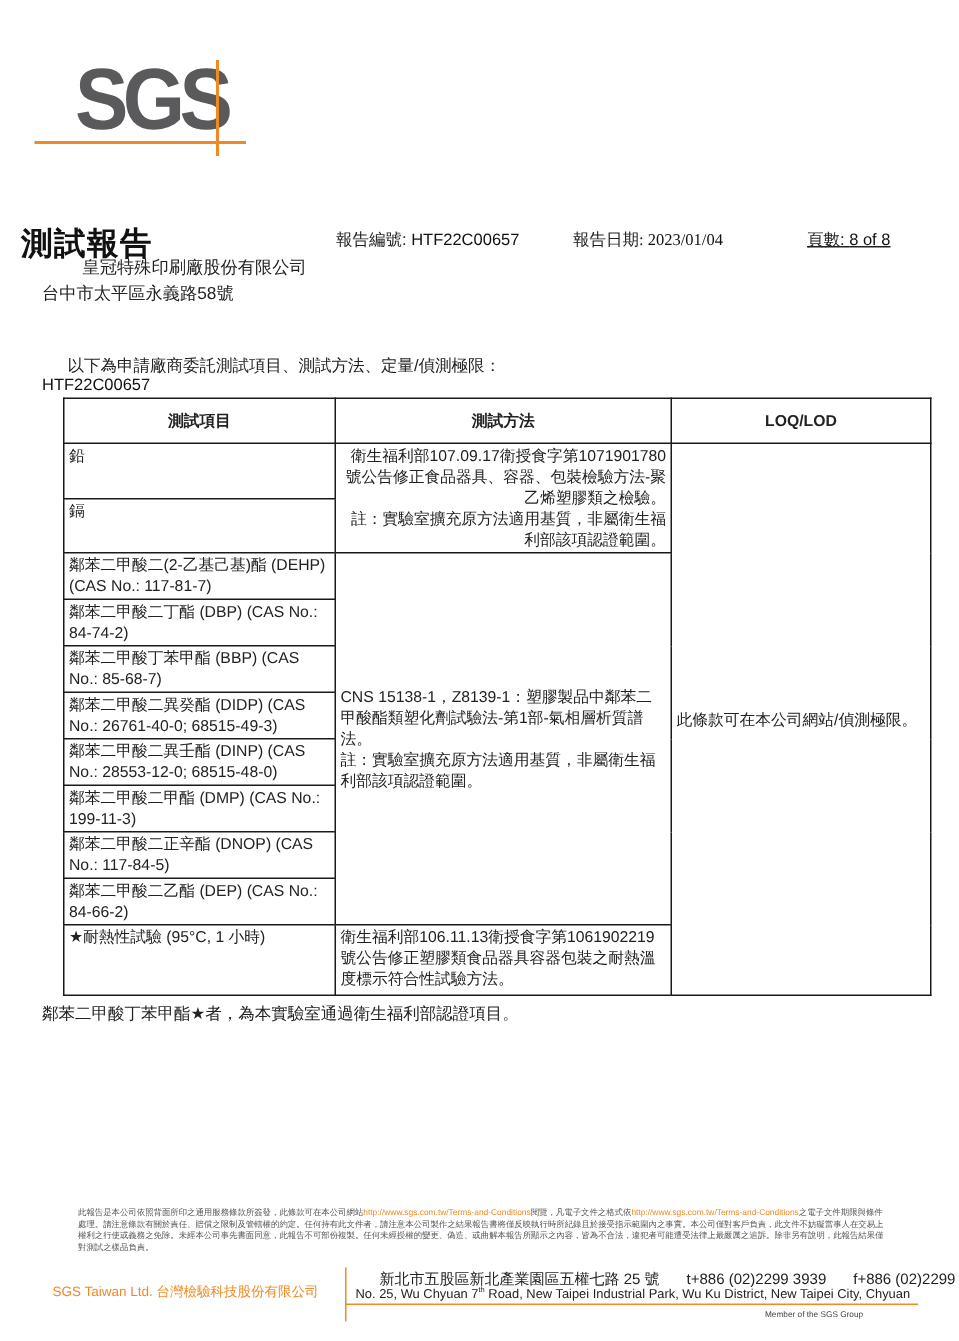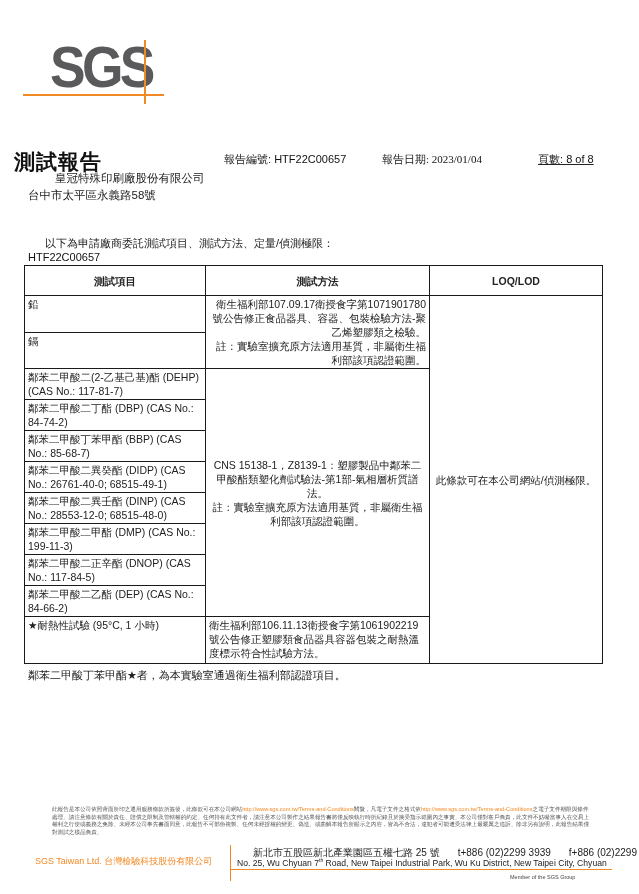--- a/index.html
+++ b/index.html
@@ -13,25 +13,25 @@
   .logo-vline { left:144px; top:40px; width:1.5px; height:64px; background:#f08a24; }
   
   .title { left:14px; top:148px; font-size:21px; font-weight:bold; letter-spacing:1px; }
   .company { left:28px; top:171px; font-size:11.5px; color:#222;margin-left:27px; }
   .address { left:28px; top:188px; font-size:11.5px; color:#222; }
   .meta { top:152px; font-size:11px; color:#222; }
   .meta b { font-weight:normal; color:#111; }
   .intro { left:28px; top:236px; font-size:11px; color:#222;margin-left:17px; }
   .ref { left:28px; top:251px; font-size:11px; color:#111; }
   
-  table.tests { position:absolute; left:24px; top:265px; border-collapse:collapse; table-layout:fixed; }
+  table.tests { position:absolute; left:42px; top:265px; border-collapse:collapse; table-layout:fixed; }
   table.tests td, table.tests th { border:1.5px solid #1a1a1a; font-size:10.5px; line-height:14px;
       vertical-align:top; padding:1px 3px; color:#222; overflow:hidden; }
   table.tests th { font-weight:bold; text-align:center; vertical-align:middle; height:27px; font-size:10.5px; }
-  table.tests td.mid { vertical-align:middle;text-align:center; }
+  table.tests td.mid { vertical-align:middle; }
   .note { left:28px; top:668px; font-size:11px; color:#222; }
   
   .disclaimer { left:52px; top:806px; width:540px; font-size:5.6px; line-height:7.6px; color:#555; }
   .disclaimer .link { color:#f08a24; }
   .footer-company { left:35px; top:855px; font-size:9px; color:#f08a24;text-align:center; }
   .footer-vline { left:230px; top:845px; width:1px; height:36px; background:#f08a24; }
   .footer-hline { left:230px; top:869px; width:382px; height:1px; background:#f08a24; }
   .footer-addr1 { left:253px; top:846px; font-size:10px; color:#222; white-space:nowrap; }
   .footer-addr2 { left:237px; top:857px; font-size:8.6px; color:#222; white-space:nowrap; }
   .footer-member { left:510px; top:874px; font-size:5.5px; color:#444; }
@@ -87,21 +87,21 @@
     <td rowspan="8" class="mid" style="white-space:pre-line;">CNS 15138-1，Z8139-1：塑膠製品中鄰苯二甲酸酯類塑化劑試驗法-第1部-氣相層析質譜法。
 註：實驗室擴充原方法適用基質，非屬衛生福利部該項認證範圍。</td>
   </tr>
   <tr style="height:30px">
     <td>鄰苯二甲酸二丁酯 (DBP) (CAS No.: 84-74-2)</td>
   </tr>
   <tr style="height:29px">
     <td>鄰苯二甲酸丁苯甲酯 (BBP) (CAS No.: 85-68-7)</td>
   </tr>
   <tr style="height:29px">
-    <td>鄰苯二甲酸二異癸酯 (DIDP) (CAS No.: 26761-40-0; 68515-49-1)</td>
+    <td>鄰苯二甲酸二異癸酯 (DIDP) (CAS No.: 26761-40-0; 68515-49-3)</td>
   </tr>
   <tr style="height:29px">
     <td>鄰苯二甲酸二異壬酯 (DINP) (CAS No.: 28553-12-0; 68515-48-0)</td>
   </tr>
   <tr style="height:30px">
     <td>鄰苯二甲酸二甲酯 (DMP) (CAS No.: 199-11-3)</td>
   </tr>
   <tr style="height:30px">
     <td>鄰苯二甲酸二正辛酯 (DNOP) (CAS No.: 117-84-5)</td>
   </tr>

